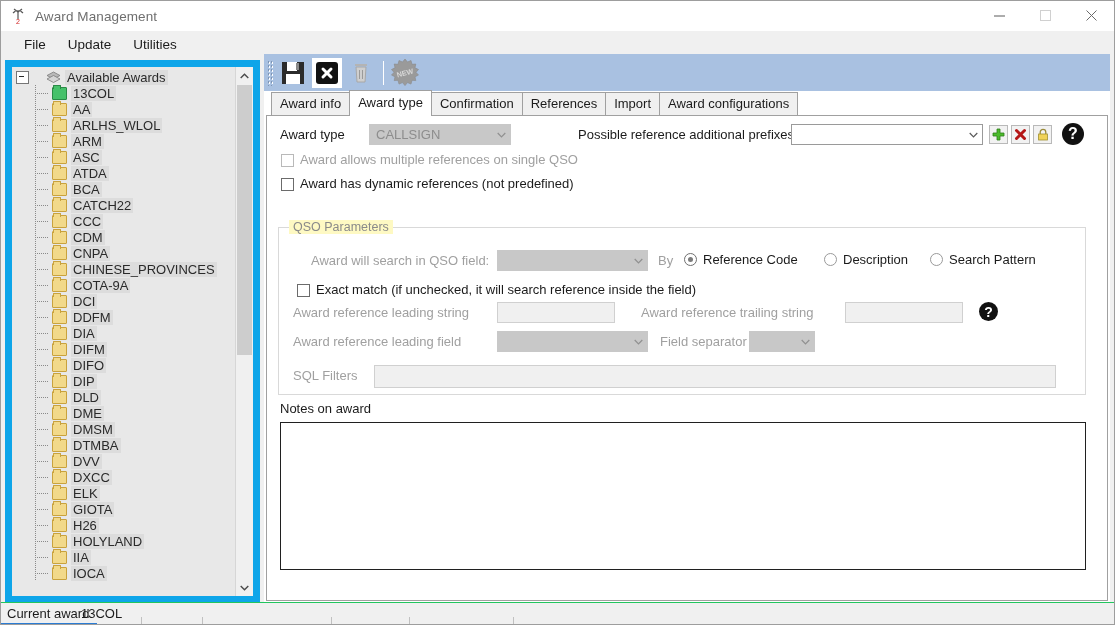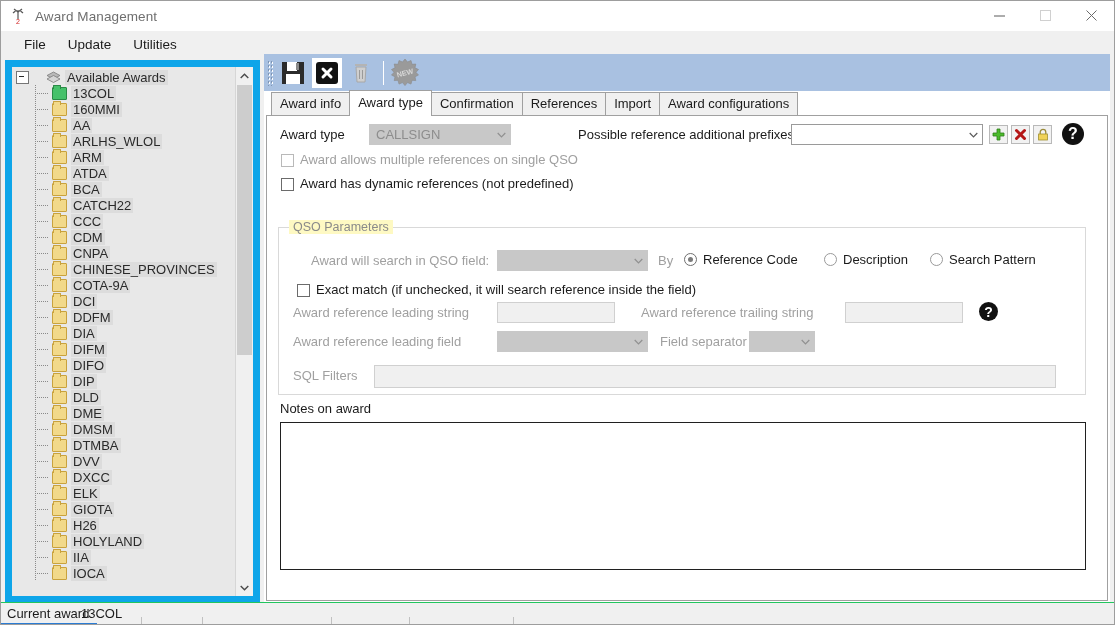--- a/index.html
+++ b/index.html
@@ -331,39 +331,39 @@
           <div class="tree-row">
             <div class="indent-rail"></div>
             <div class="leaf-rail"></div>
             <div class="folder-ico sel"></div>
             <span class="lbl">13COL</span>
           </div>
           <div class="tree-row">
             <div class="indent-rail"></div>
             <div class="leaf-rail"></div>
             <div class="folder-ico"></div>
-            <span class="lbl">160MMI</span>
-          </div>
-          <div class="tree-row">
-            <div class="indent-rail"></div>
-            <div class="leaf-rail"></div>
-            <div class="folder-ico"></div>
             <span class="lbl">AA</span>
           </div>
           <div class="tree-row">
             <div class="indent-rail"></div>
             <div class="leaf-rail"></div>
             <div class="folder-ico"></div>
             <span class="lbl">ARLHS_WLOL</span>
           </div>
           <div class="tree-row">
             <div class="indent-rail"></div>
             <div class="leaf-rail"></div>
             <div class="folder-ico"></div>
             <span class="lbl">ARM</span>
+          </div>
+          <div class="tree-row">
+            <div class="indent-rail"></div>
+            <div class="leaf-rail"></div>
+            <div class="folder-ico"></div>
+            <span class="lbl">ASC</span>
           </div>
           <div class="tree-row">
             <div class="indent-rail"></div>
             <div class="leaf-rail"></div>
             <div class="folder-ico"></div>
             <span class="lbl">ATDA</span>
           </div>
           <div class="tree-row">
             <div class="indent-rail"></div>
             <div class="leaf-rail"></div>

